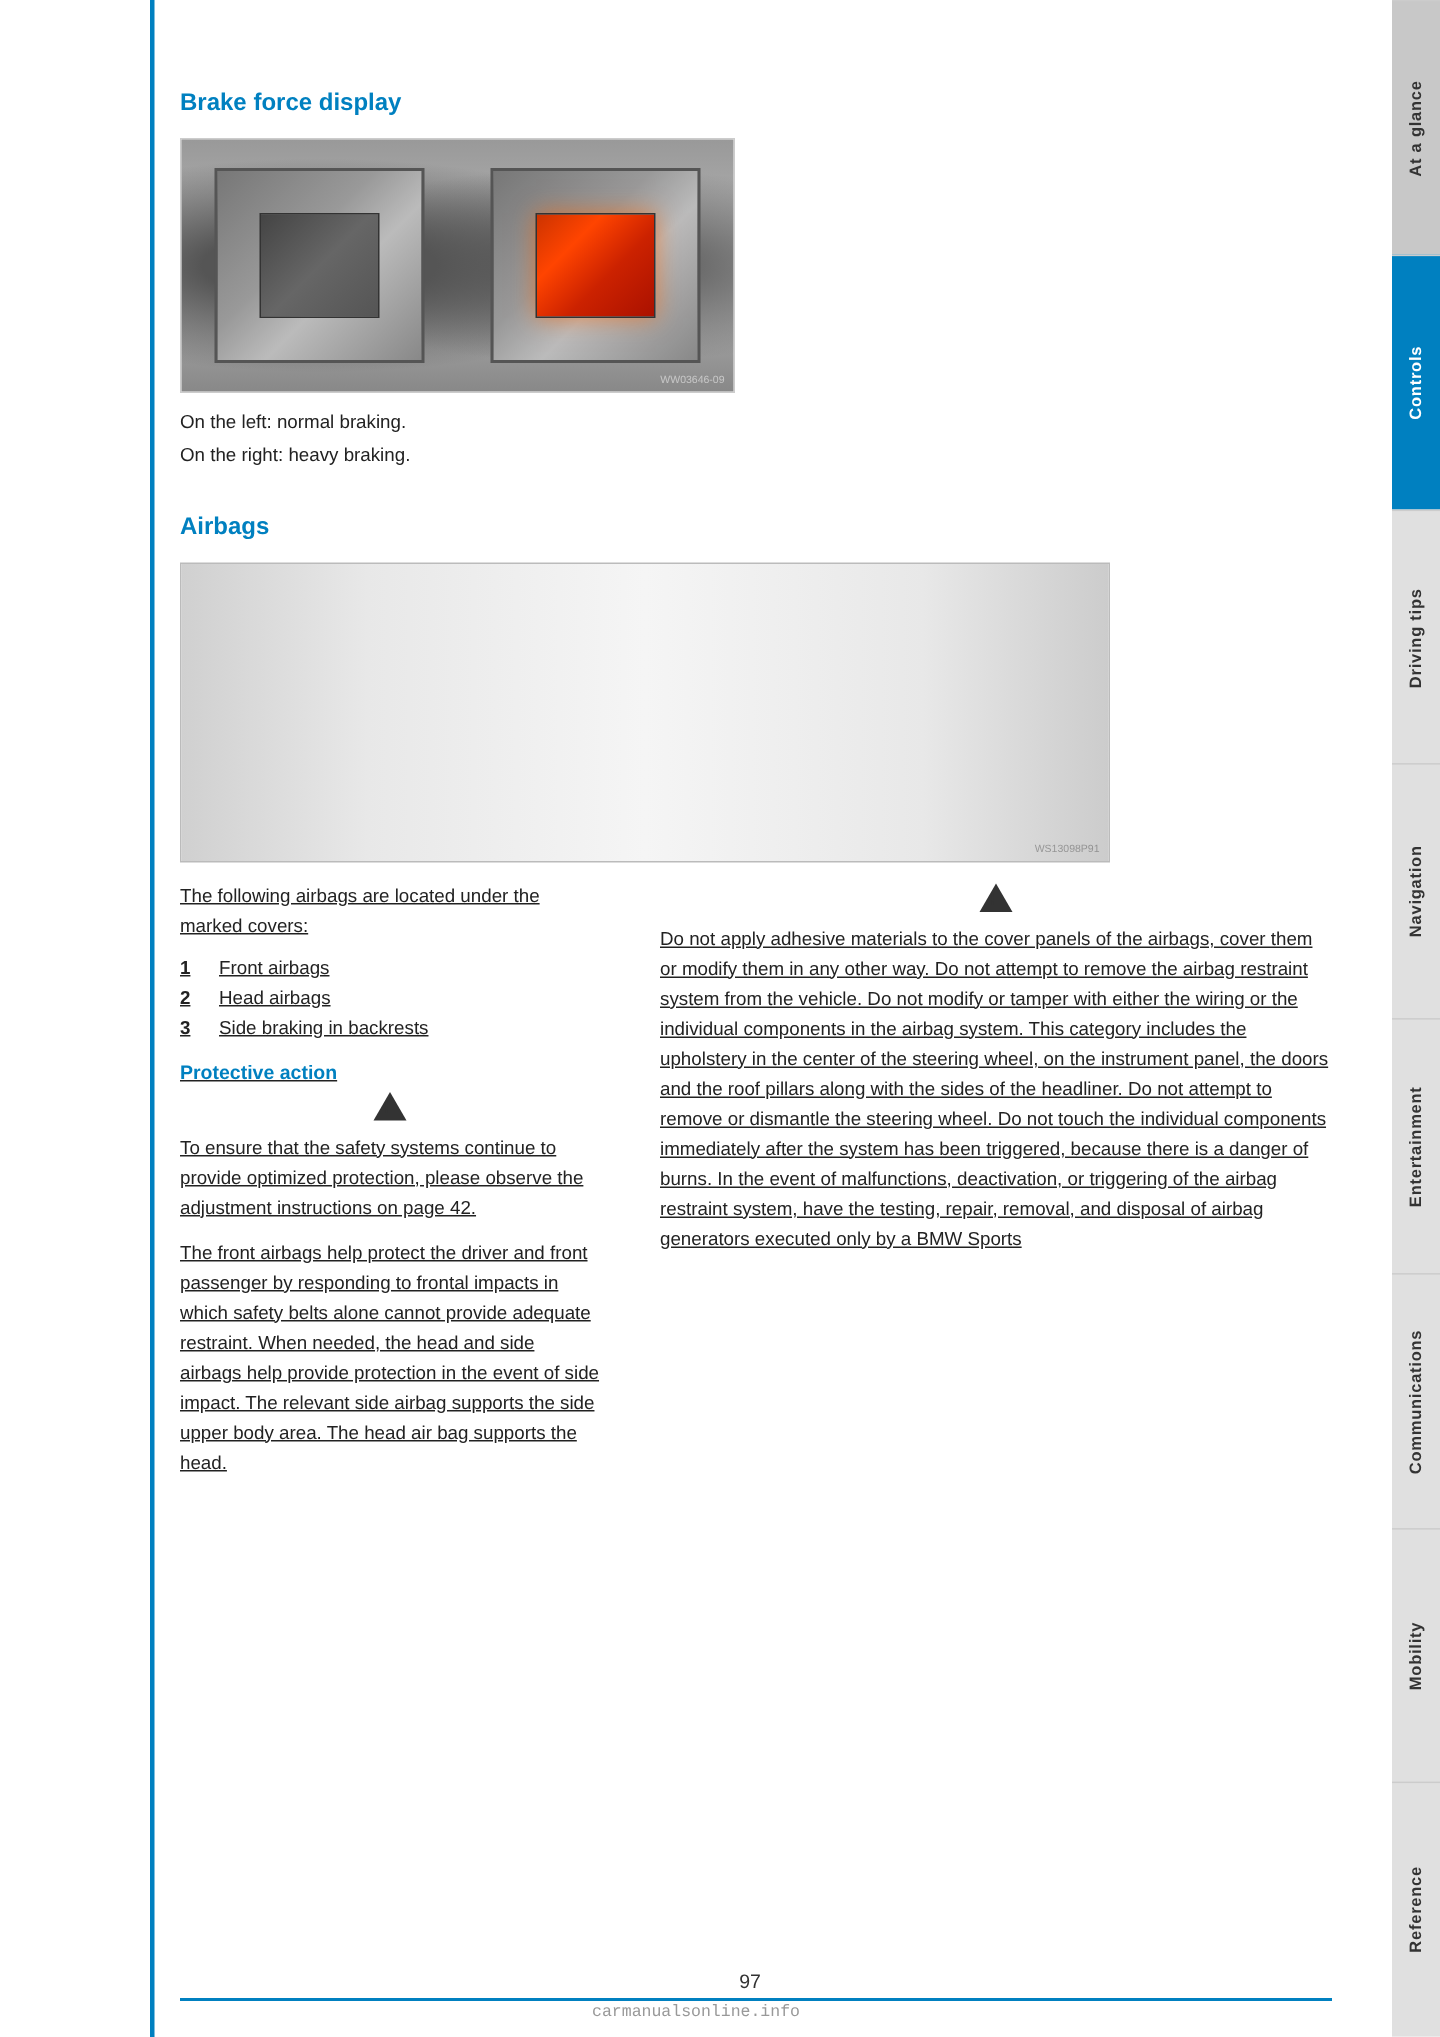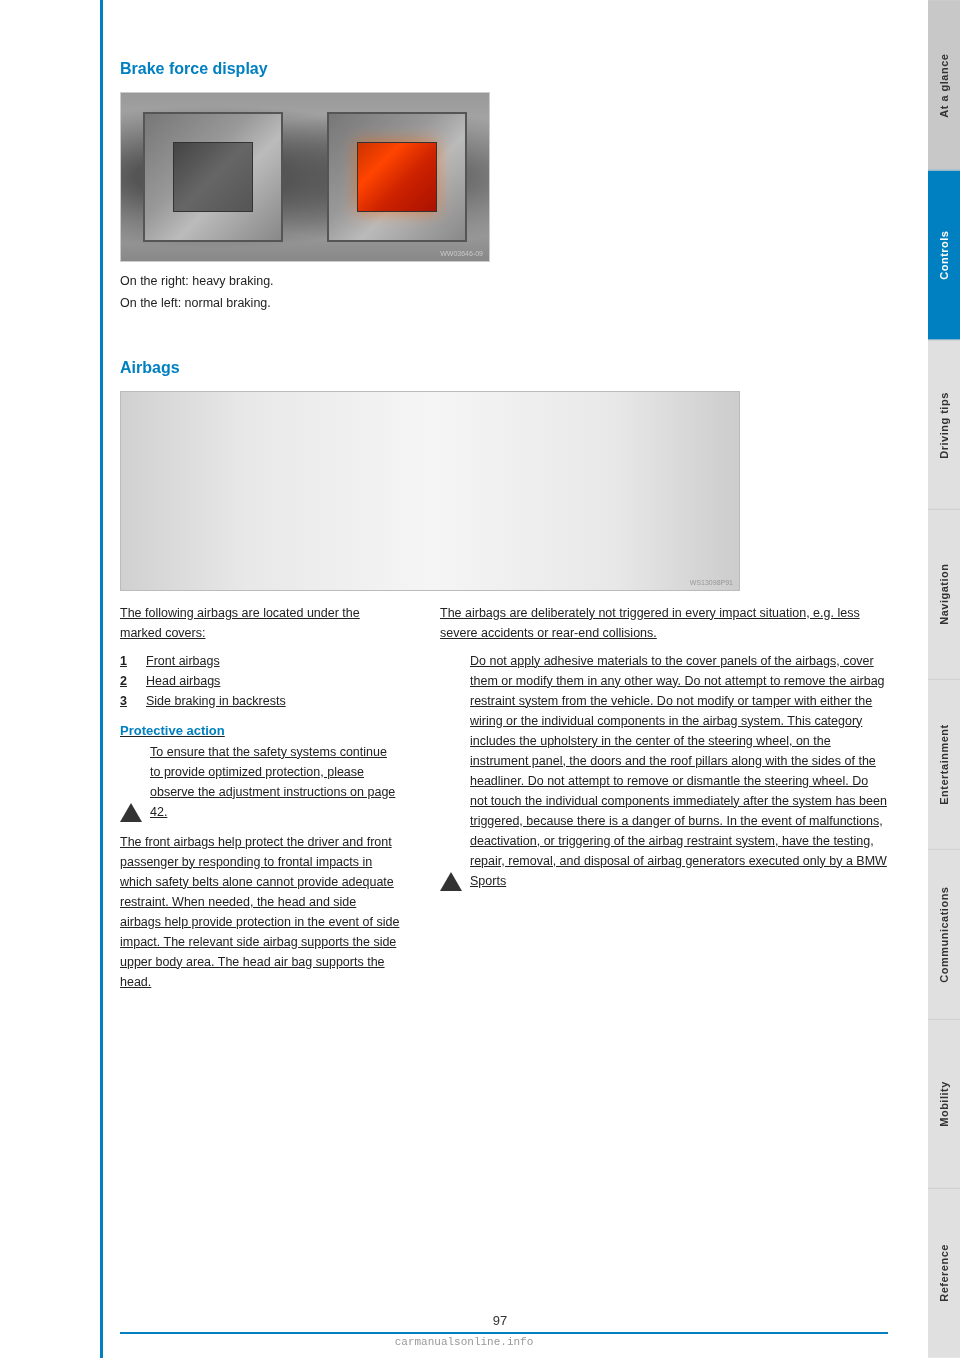--- a/index.html
+++ b/index.html
@@ -76,21 +76,21 @@
     .subsection-heading {
       font-size: 13px;
       font-weight: bold;
       color: #0080c0;
       margin-bottom: 4px;
       margin-top: 12px;
     }
 
     
     .brake-section {
-      margin-bottom: 46px;
+      margin-bottom: 30px;
     }
 
     
     .brake-image {
       width: 370px;
       height: 170px;
       background: linear-gradient(135deg, #888 0%, #aaa 30%, #999 50%, #bbb 70%, #aaa 100%);
       border: 1px solid #ccc;
       margin-bottom: 10px;
       position: relative;
@@ -210,23 +210,24 @@
       gap: 12px;
     }
     .numbered-list li .num {
       font-weight: bold;
       min-width: 14px;
     }
 
     
     .warning-block {
       display: flex;
-      align-items: flex-end;
+      align-items: center;
       gap: 8px;
       margin-bottom: 10px;
+      flex-direction: column;
     }
     .warning-icon-triangle {
       width: 0;
       height: 0;
       border-left: 11px solid transparent;
       border-right: 11px solid transparent;
       border-bottom: 19px solid #333;
       position: relative;
       flex-shrink: 0;
       margin-top: 2px;
@@ -307,22 +308,22 @@
     <div class="brake-image">
       <div class="brake-image-left">
         <div class="brake-inner"></div>
       </div>
       <div class="brake-image-right">
         <div class="brake-inner"></div>
       </div>
       <span class="brake-watermark">WW03646-09</span>
     </div>
 
+    <p class="caption-text">On the left: normal braking.</p>
     <p class="caption-text">On the right: heavy braking.</p>
-    <p class="caption-text">On the left: normal braking.</p>
   </div>
 
   <div class="airbags-section">
     <h2 class="section-heading">Airbags</h2>
 
     <div class="airbag-image">
       <svg class="car-svg" viewBox="0 0 620 200" xmlns="http://www.w3.org/2000/svg">
 
         <defs>
           <linearGradient id="bgGrad" x1="0%" y1="0%" x2="100%" y2="100%">
@@ -404,21 +405,20 @@
 
         <div class="warning-block">
           <div class="warning-icon-triangle"></div>
           <p class="warning-text">To ensure that the safety systems continue to provide optimized protection, please observe the adjustment instructions on page 42.</p>
         </div>
 
         <p class="body-text">The front airbags help protect the driver and front passenger by responding to frontal impacts in which safety belts alone cannot provide adequate restraint. When needed, the head and side airbags help provide protection in the event of side impact. The relevant side airbag supports the side upper body area. The head air bag supports the head.</p>
       </div>
 
       <div class="col-right">
-        <p class="body-text">The airbags are deliberately not triggered in every impact situation, e.g. less severe accidents or rear-end collisions.</p>
 
         <div class="warning-block">
           <div class="warning-icon-triangle"></div>
           <p class="warning-text">Do not apply adhesive materials to the cover panels of the airbags, cover them or modify them in any other way. Do not attempt to remove the airbag restraint system from the vehicle. Do not modify or tamper with either the wiring or the individual components in the airbag system. This category includes the upholstery in the center of the steering wheel, on the instrument panel, the doors and the roof pillars along with the sides of the headliner. Do not attempt to remove or dismantle the steering wheel. Do not touch the individual components immediately after the system has been triggered, because there is a danger of burns. In the event of malfunctions, deactivation, or triggering of the airbag restraint system, have the testing, repair, removal, and disposal of airbag generators executed only by a BMW Sports</p>
         </div>
       </div>
     </div>
   </div>
 
   <div class="page-line"></div>

